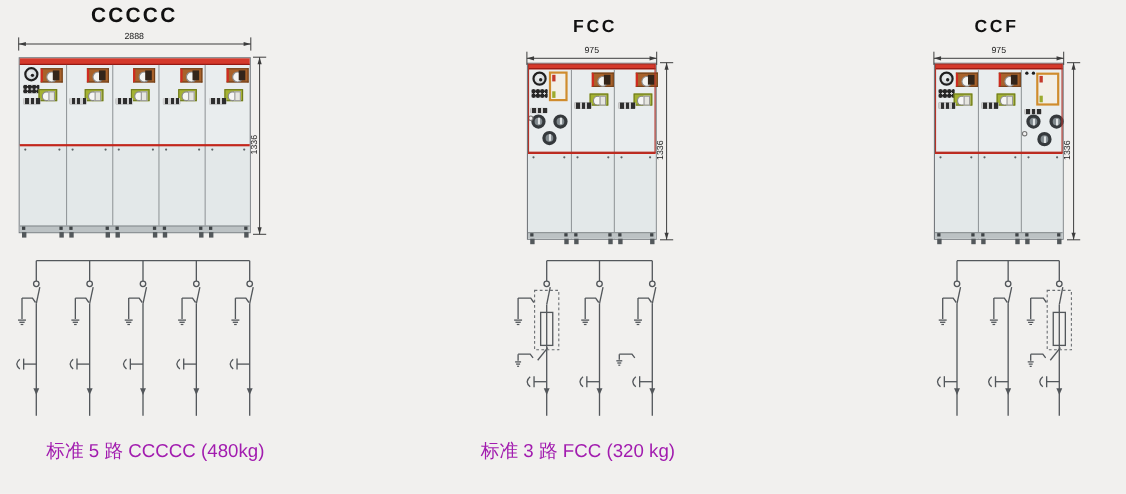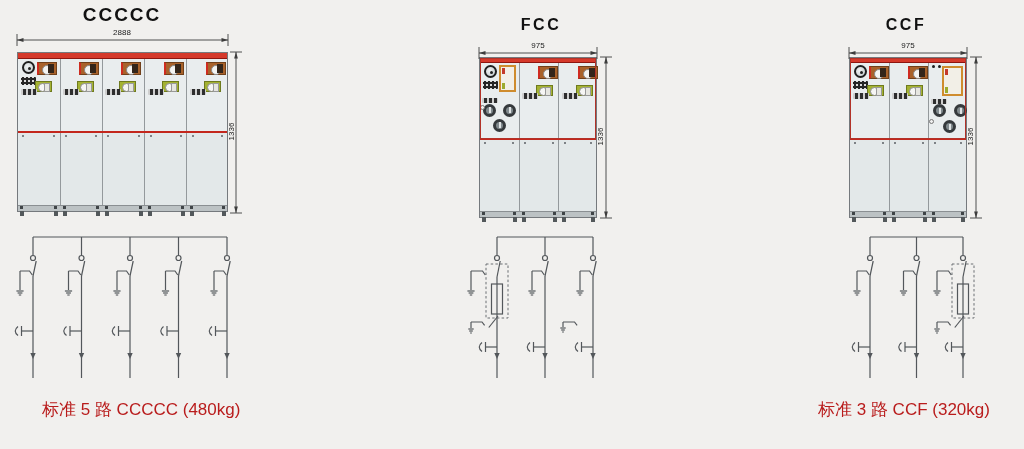--- a/index.html
+++ b/index.html
@@ -2,21 +2,21 @@
 <html><head>
 <meta charset="utf-8">
 <style>
   html,body{margin:0;padding:0;}
   .stage{position:relative;width:1024px;height:449px;background:#f1f0ee;overflow:hidden;
          font-family:"Liberation Sans","DejaVu Sans",sans-serif;}
   .title{position:absolute;transform:translateX(-50%);font-weight:bold;color:#111;z-index:3;white-space:nowrap;}
   .t0{left:122px;top:4px;font-size:19px;letter-spacing:2px;}
   .t1{left:541px;top:16px;font-size:16px;letter-spacing:2.5px;}
   .t2{left:906px;top:16px;font-size:16px;letter-spacing:2.5px;}
-  .caption{position:absolute;top:398px;font-size:17px;color:#b91c1c;z-index:3;white-space:nowrap;}
+  .caption{position:absolute;top:398px;font-size:17px;color:#a21caf;z-index:3;white-space:nowrap;}
   .c0{left:42px;} .c1{left:437px;} .c2{left:818px;}
   .dim-top{position:absolute;transform:translateX(-50%);font-size:8px;color:#222;z-index:3;}
   .d0{left:122px;top:28px;} .d1{left:538px;top:41px;} .d2{left:908px;top:41px;}
   .dim-side{position:absolute;width:22px;text-align:center;transform:rotate(-90deg);font-size:8px;color:#222;z-index:3;}
   .s0{left:220px;top:127px;} .s1{left:589px;top:132px;} .s2{left:959px;top:132px;}
   .cabinet{position:absolute;border:1px solid #75797d;background:#e9edee;z-index:1;box-sizing:border-box;}
   .cab0{left:17px;top:52px;width:211px;height:160px;}
   .cab1{left:479px;top:57px;width:118px;height:161px;}
   .cab2{left:849px;top:57px;width:118px;height:161px;}
   .cabinet div{position:absolute;box-sizing:border-box;}
@@ -443,15 +443,15 @@
         <path d="M935.2,331 H938.8" stroke="#53575b" stroke-width="1.2" fill="none"></path>
         <path d="M936.1,333 H937.9" stroke="#53575b" stroke-width="1.1" fill="none"></path>
         <path d="M948,342.5 Q942.5,347 948,351.5" stroke="#53575b" stroke-width="1.2" fill="none"></path>
         <path d="M951.5,342 V352" stroke="#53575b" stroke-width="1.2" fill="none"></path>
         <path d="M951.5,347 H963" stroke="#53575b" stroke-width="1.2" fill="none"></path>
         <polygon points="960.3,353 965.7,353 963,359" fill="#53575b"></polygon>
       </g>
     </svg>
 
   <div class="caption c0">标准 5 路 CCCCC (480kg)</div>
-  <div class="caption c2">标准 3 路 CCF (320kg)</div>
+  <div class="caption c1">标准 3 路 FCC (320 kg)</div>
 
 </div>
 
 </body></html>

